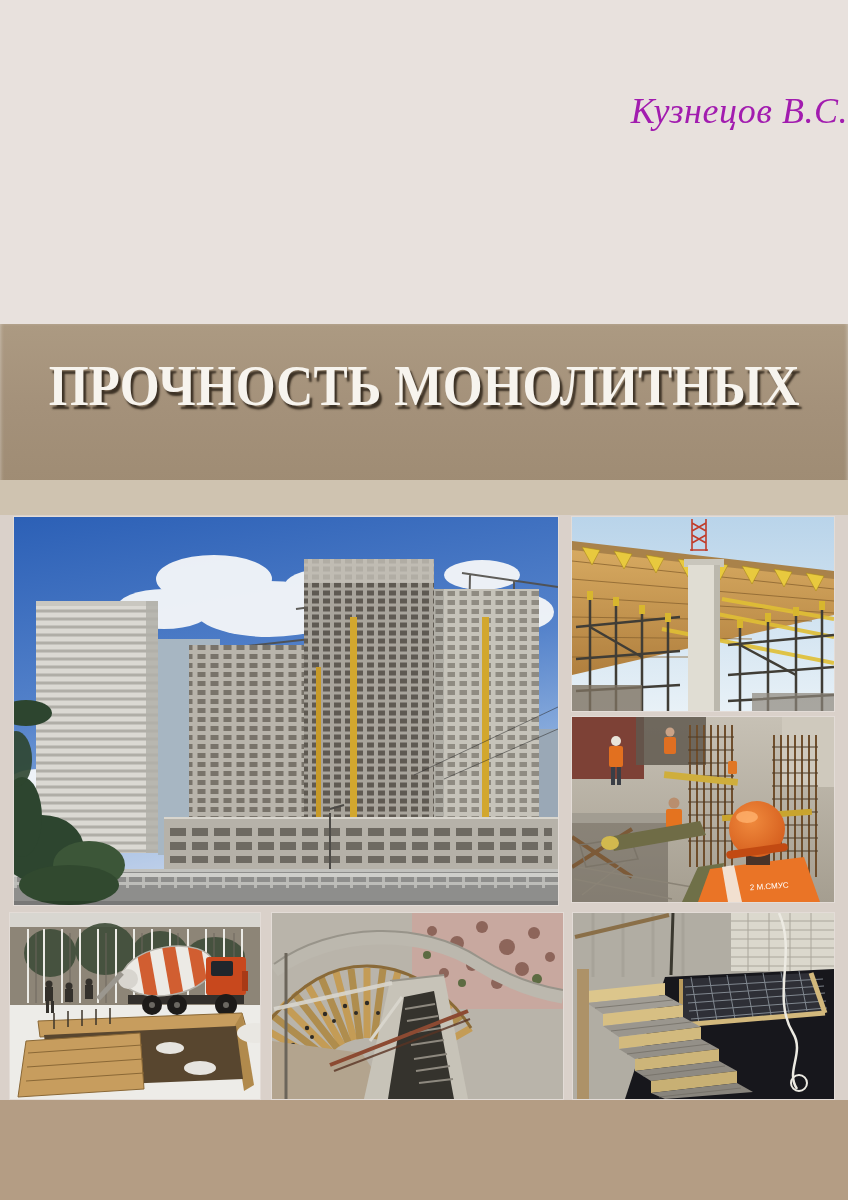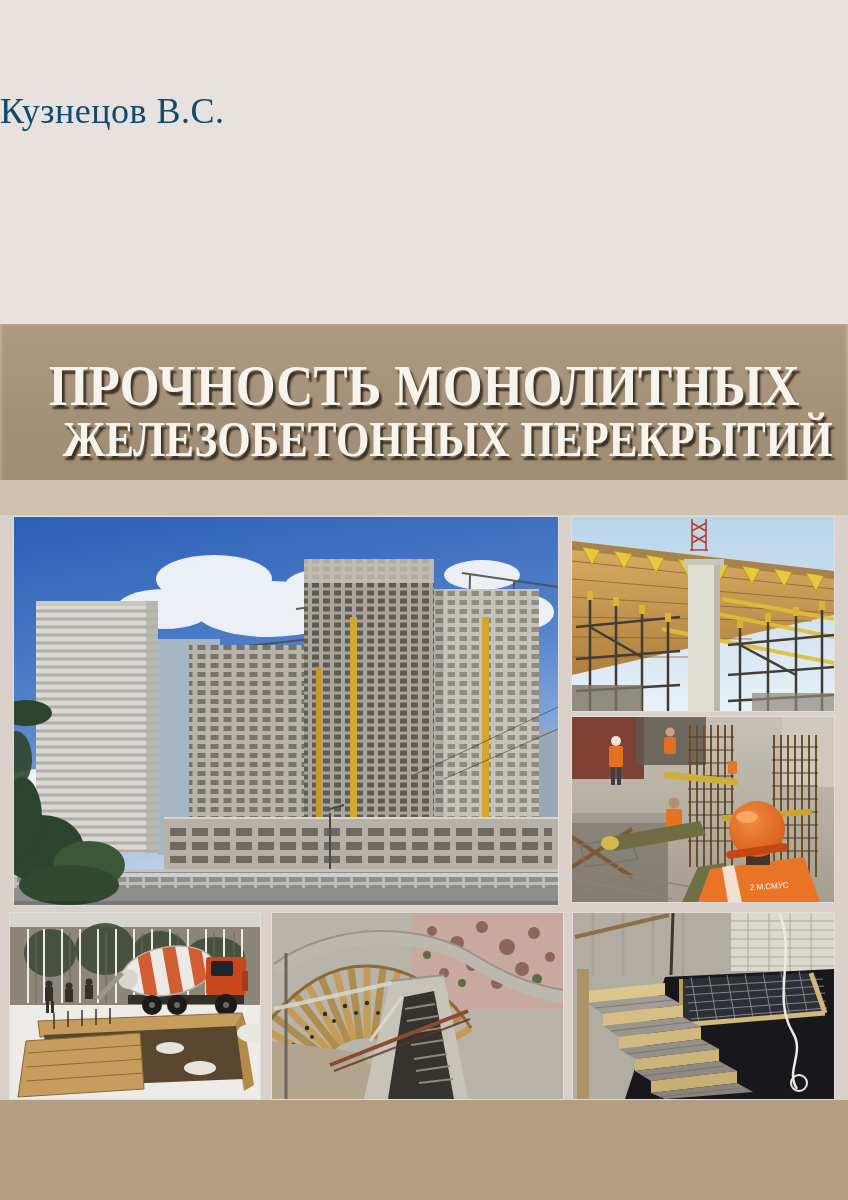--- a/index.html
+++ b/index.html
@@ -1,21 +1,21 @@
 <!DOCTYPE html>
 <html><head>
 <meta charset="utf-8">
 <style>
   html,body{margin:0;padding:0;}
   body{width:848px;height:1200px;font-family:"Liberation Serif","DejaVu Serif",serif;}
   .cover{position:relative;width:848px;height:1200px;background:#e8e1dd;overflow:hidden;}
 
   
-  .authors{position:absolute;top:90px;left:0;width:100%;display:flex;justify-content:flex-start;gap:38px;
-           font-size:36px;color:#0c4a6e;letter-spacing:.5px;}
+  .authors{position:absolute;top:90px;left:0;width:100%;display:flex;justify-content:flex-end;gap:38px;
+           font-size:36px;color:#a21caf;letter-spacing:.5px;font-style:italic;}
 
   
   .title-band{position:absolute;top:292px;left:0;width:100%;height:208px;
               background:linear-gradient(180deg,#ac9a82 0%,#a4917a 40%,#9c8970 100%);
               box-shadow:0 -2px 4px rgba(255,255,255,.5) inset;margin-top:32px;}
   .t1,.t2{position:absolute;left:0;width:100%;text-align:center;font-weight:bold;color:#f7f4ee;
           text-shadow:3px 4px 2px rgba(42,33,22,.85);white-space:nowrap;}
   .t1{top:32px;font-size:57px;line-height:60px;}
   .t2{top:88px;font-size:50px;line-height:54px;}
   .t1 span,.t2 span{display:inline-block;}
@@ -39,21 +39,20 @@
 <body>
 
 <div class="cover">
 
   <div class="authors">
     <span>Кузнецов В.С.</span>
   </div>
 
   <div class="title-band">
     <div class="t1"><span>ПРОЧНОСТЬ МОНОЛИТНЫХ</span></div>
-    <div class="t2"><span>ЖЕЛЕЗОБЕТОННЫХ ПЕРЕКРЫТИЙ</span></div>
   </div>
 
   <div class="band-light"></div>
   <div class="photo-field"></div>
   <div class="bottom-band"></div>
 
   <div class="photo ph-city">
     <svg viewBox="0 0 544 388">
       <defs>
         <linearGradient id="skyg" x1="0" y1="0" x2="0.25" y2="1">

